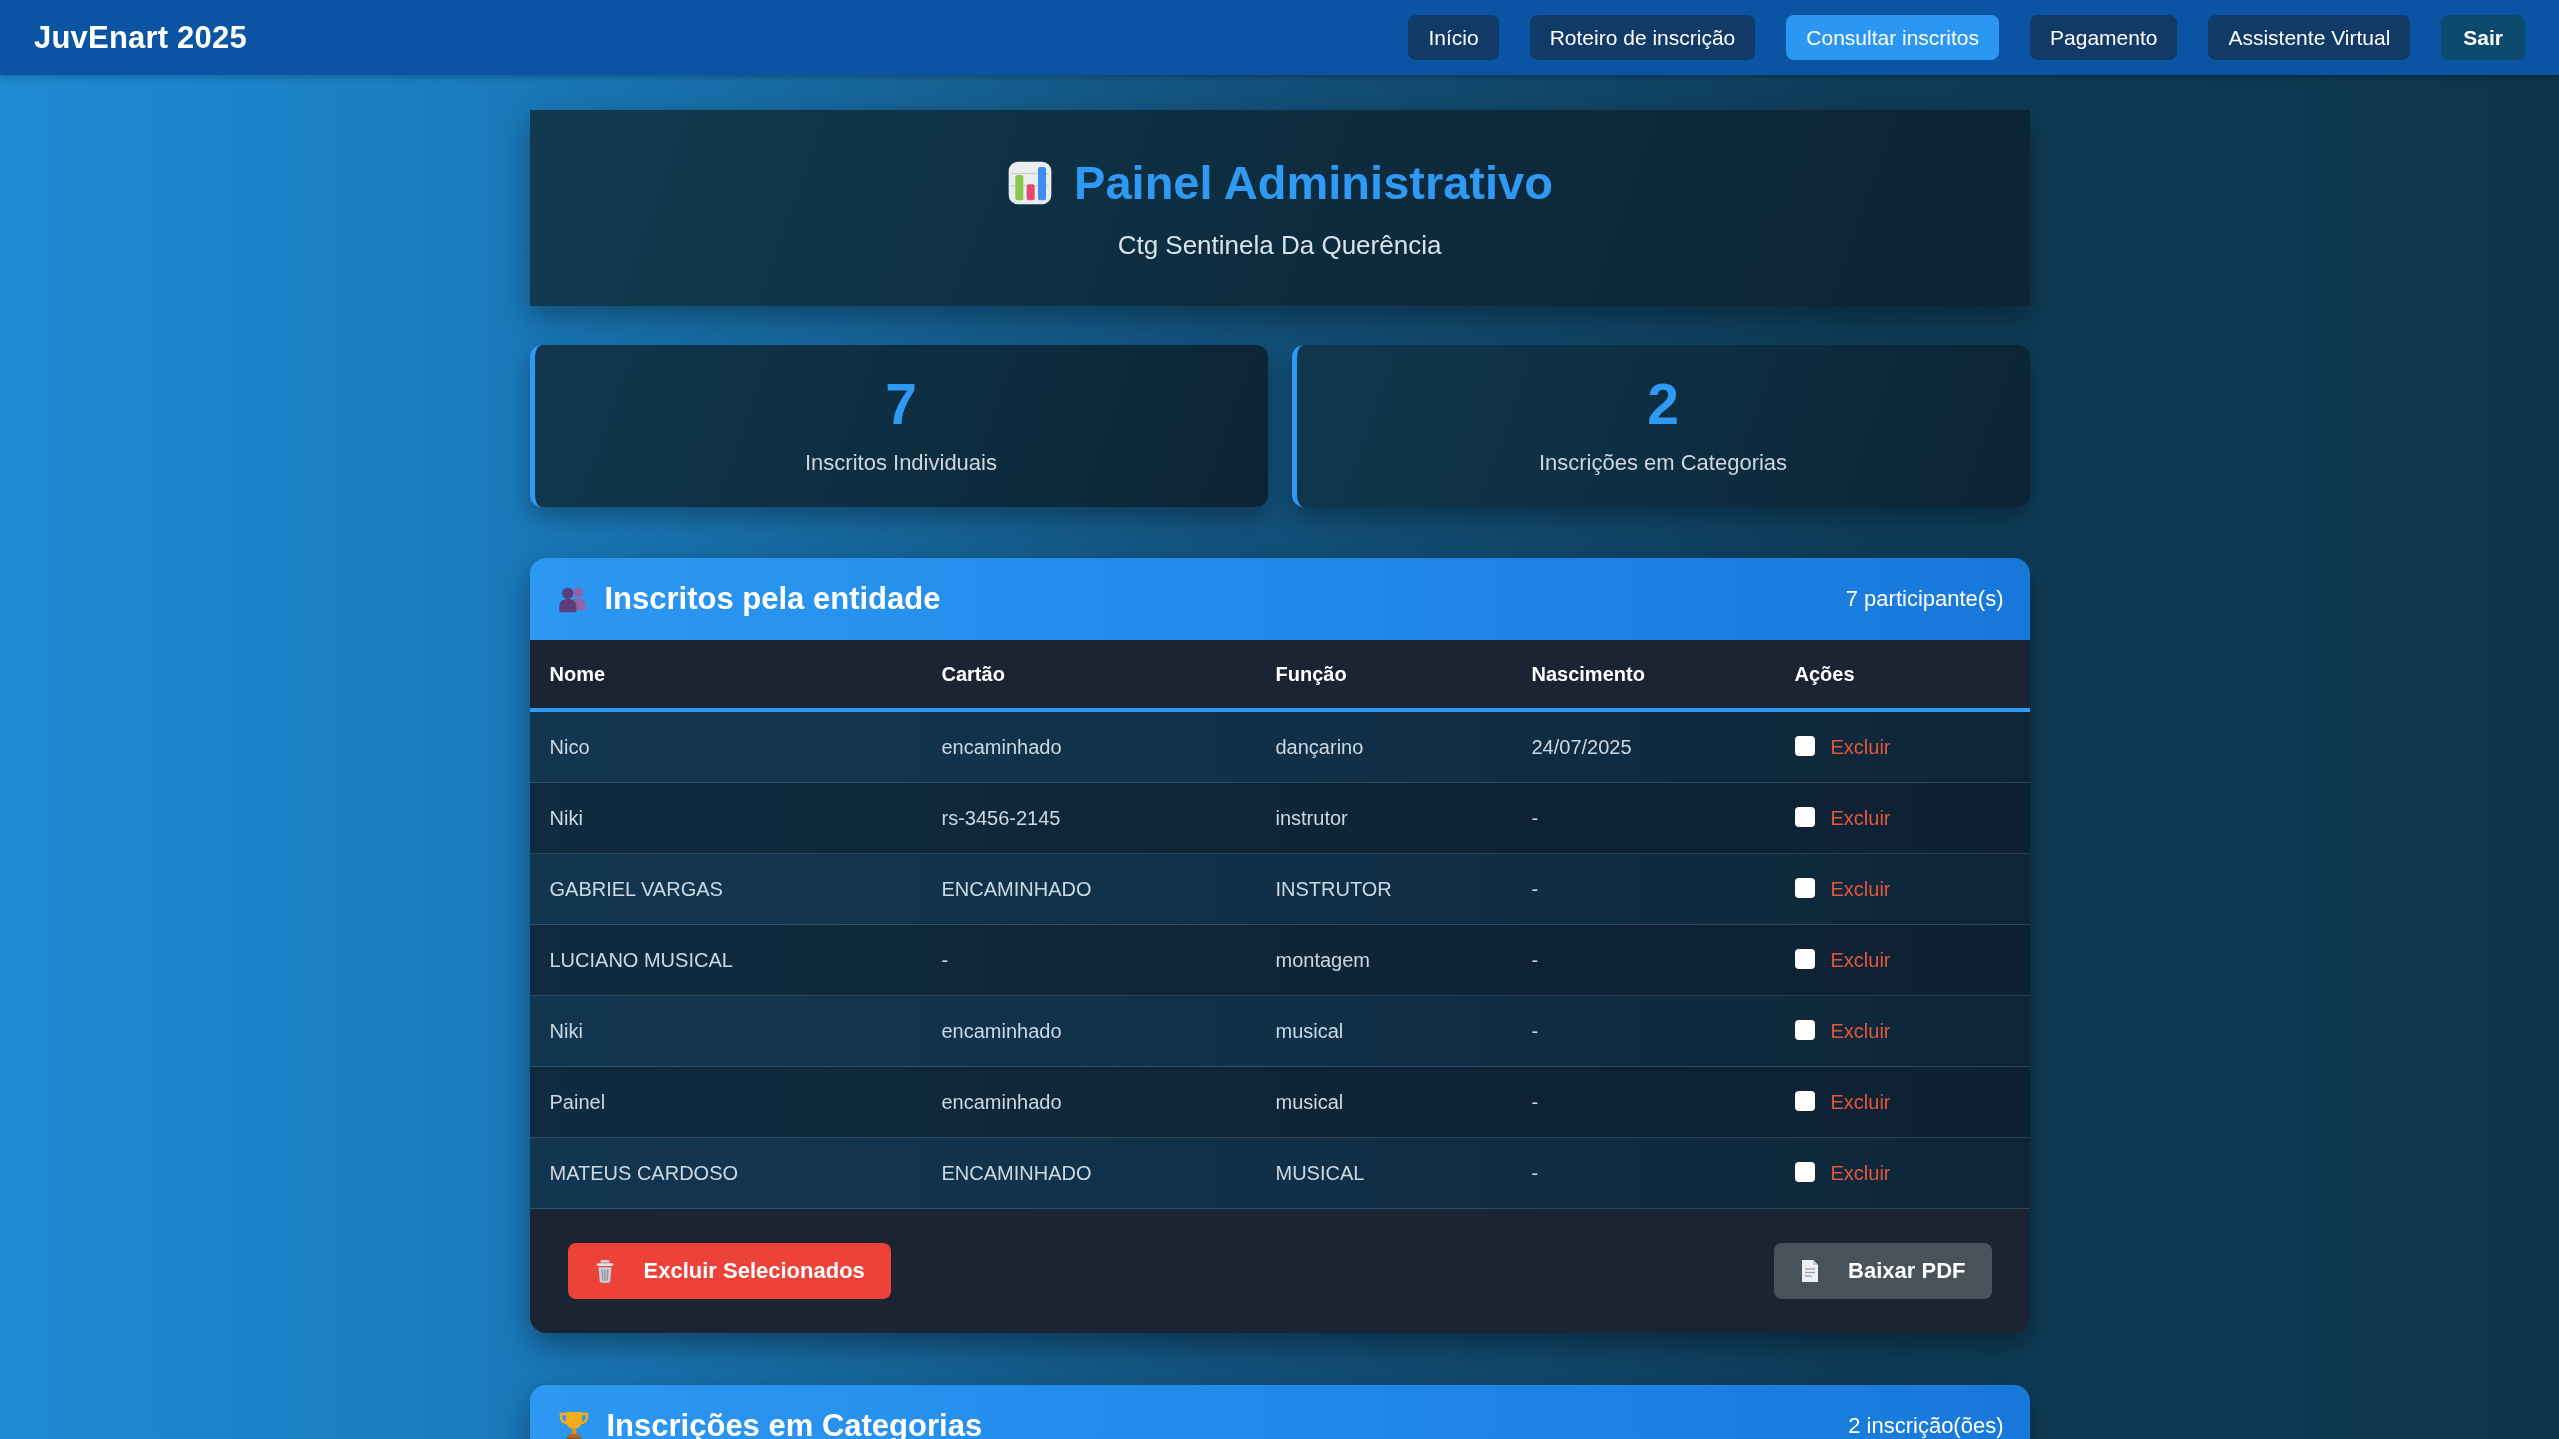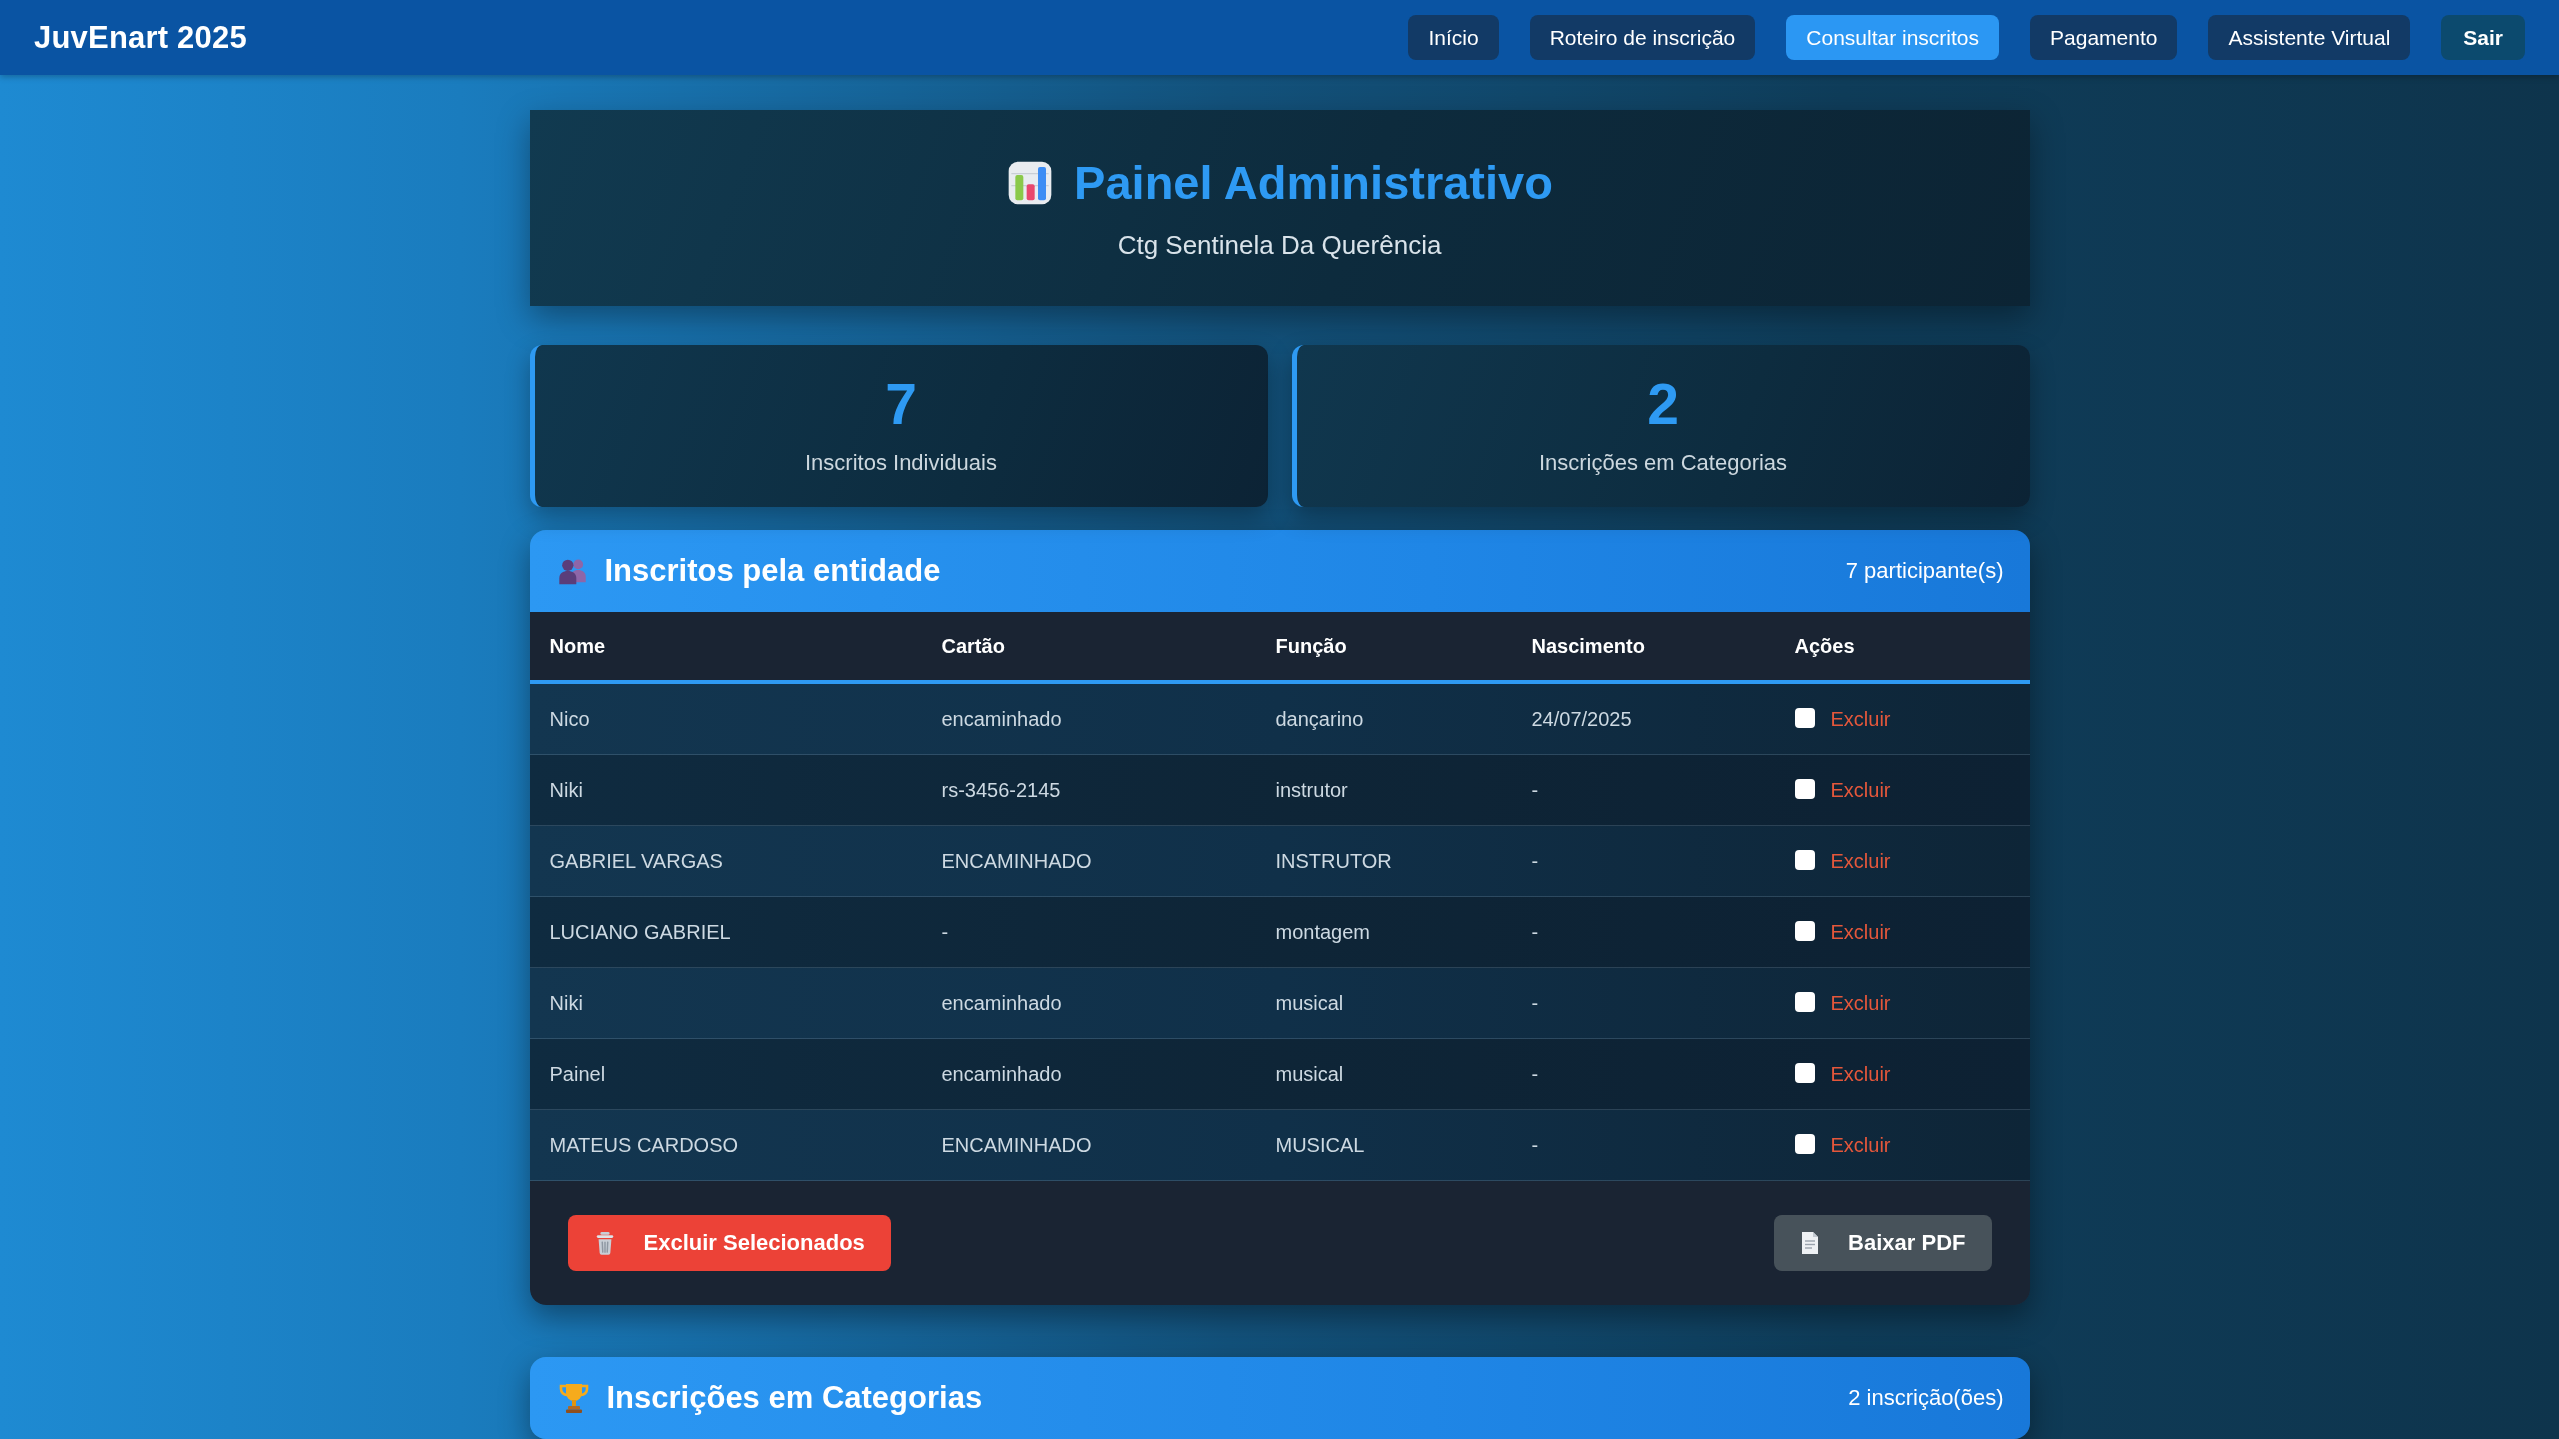--- a/index.html
+++ b/index.html
@@ -47,21 +47,21 @@
     border-left:5px solid #2e9af3;
     background:linear-gradient(110deg,#10374e 0%,#0d2c3f 60%,#0c2335 100%);
     box-shadow:0 10px 24px rgba(0,0,0,.3);
     display:flex; flex-direction:column; align-items:center; justify-content:center;
   }
   .stat-value { color:#2e9af3; font-size:57px; font-weight:bold; line-height:1; }
   .stat-label { color:#ccd7de; font-size:22px; margin-top:17px; }
 
   
   .section-card {
-    margin-top:23px; border-radius:16px; overflow:hidden;
+    margin-top:51px; border-radius:16px; overflow:hidden;
     box-shadow:0 12px 30px rgba(0,0,0,.38);
   }
   .section-head {
     height:82px; padding:0 26px;
     background:linear-gradient(to right,#2c98f3 0%,#1f86e6 60%,#1878d9 100%);
     display:flex; align-items:center; justify-content:space-between;
   }
   .section-title { display:flex; align-items:center; gap:15px; color:#ffffff; font-size:31px; font-weight:bold; }
   .section-count { color:#ffffff; font-size:22px; }
 
@@ -203,21 +203,21 @@
     <div>ENCAMINHADO</div>
     <div>INSTRUTOR</div>
     <div>-</div>
     <div class="cell-acoes">
       <span class="checkbox"></span>
       <a class="excluir-link">Excluir</a>
     </div>
   </div>
 
   <div class="trow">
-    <div>LUCIANO GABRIEL</div>
+    <div>LUCIANO MUSICAL</div>
     <div>-</div>
     <div>montagem</div>
     <div>-</div>
     <div class="cell-acoes">
       <span class="checkbox"></span>
       <a class="excluir-link">Excluir</a>
     </div>
   </div>
 
   <div class="trow">

